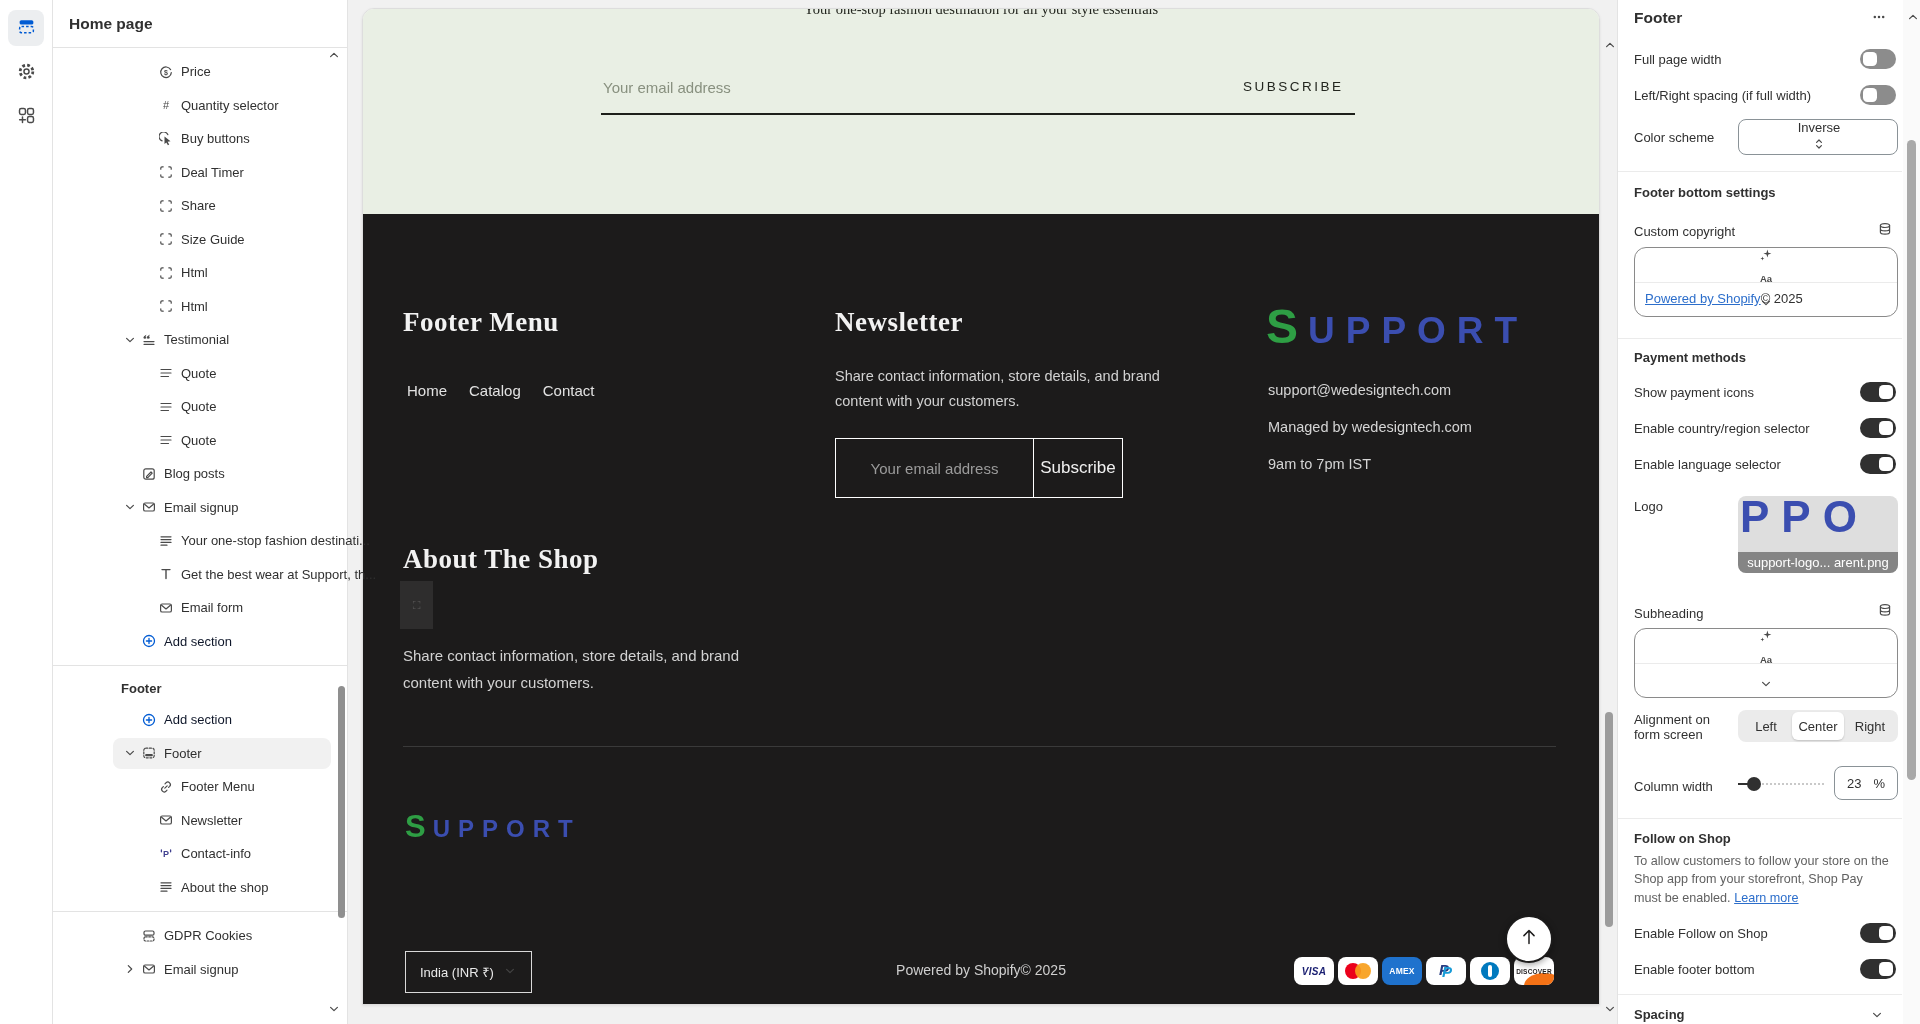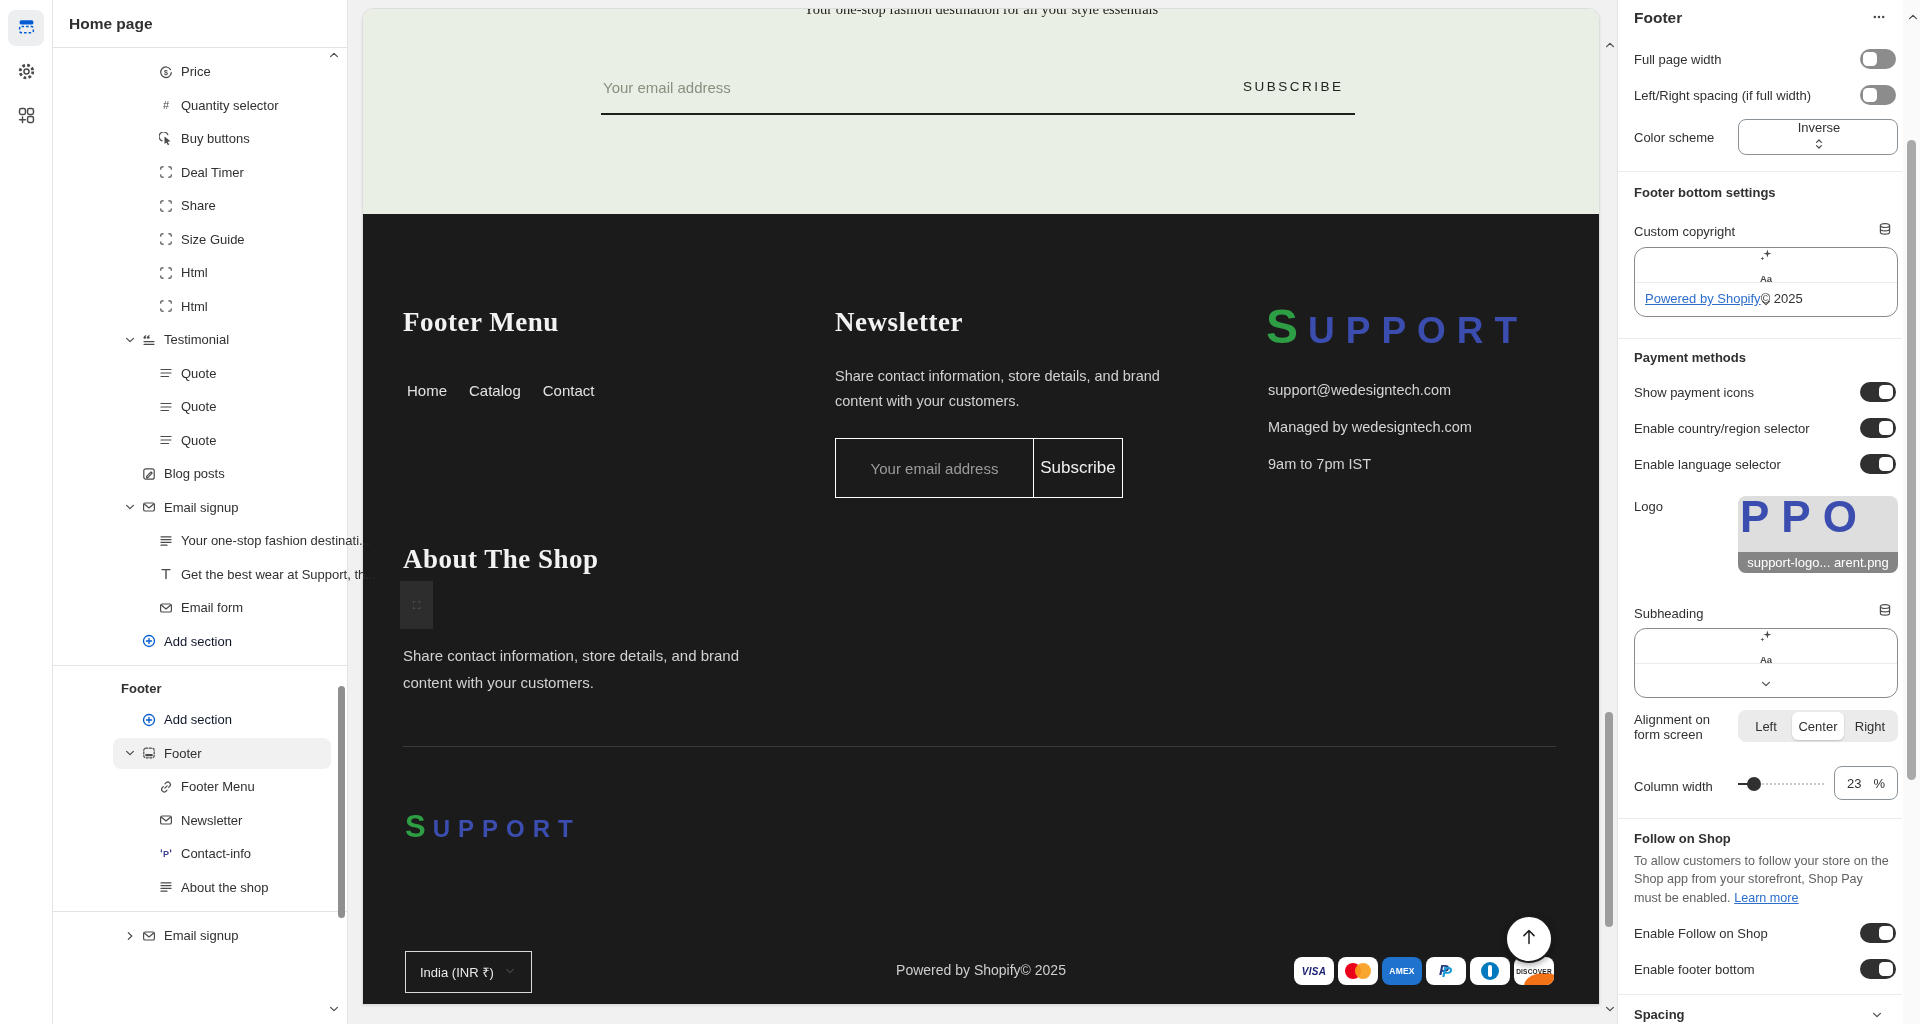--- a/index.html
+++ b/index.html
@@ -366,20 +366,29 @@
         <div class="sb-row d2">
           <span class="ico">
             <svg viewBox="0 0 14 14" width="14" height="14">
               <path d="M2 2.8 h10 M2 5.6 h10 M2 8.4 h10 M2 11.2 h6" fill="none" stroke="#4a4a4a" stroke-width="1.2" stroke-linecap="round" stroke-linejoin="round"></path>
             </svg>
           </span>
           <span class="lbl">About the shop</span>
         </div>
         <div class="sb-divider"></div>
         <div class="sb-row d1">
+          <span class="ico">
+            <svg viewBox="0 0 14 14" width="14" height="14">
+              <rect x="2" y="2" width="10" height="4.2" rx="1.5" fill="none" stroke="#4a4a4a" stroke-width="1.2" stroke-linecap="round" stroke-linejoin="round"></rect>
+              <rect x="2" y="7.8" width="10" height="4.2" rx="1.5" fill="none" stroke="#4a4a4a" stroke-width="1.2" stroke-linecap="round" stroke-linejoin="round" stroke-dasharray="1.8 1.4"></rect>
+            </svg>
+          </span>
+          <span class="lbl">GDPR Cookies</span>
+        </div>
+        <div class="sb-row d1">
           <span class="chev"><svg viewBox="0 0 14 14" width="14" height="14">
               <path d="M5.3 3.6 L8.7 7 L5.3 10.4" fill="none" stroke="#4a4a4a" stroke-width="1.2" stroke-linecap="round" stroke-linejoin="round"></path>
             </svg></span>
           <span class="ico">
             <svg viewBox="0 0 14 14" width="14" height="14">
               <rect x="1.6" y="3" width="10.8" height="8" rx="1.6" fill="none" stroke="#4a4a4a" stroke-width="1.2" stroke-linecap="round" stroke-linejoin="round"></rect>
               <path d="M2.6 4.3 L7 8 L11.4 4.3" fill="none" stroke="#4a4a4a" stroke-width="1.2" stroke-linecap="round" stroke-linejoin="round"></path>
             </svg>
           </span>
           <span class="lbl">Email signup</span>

